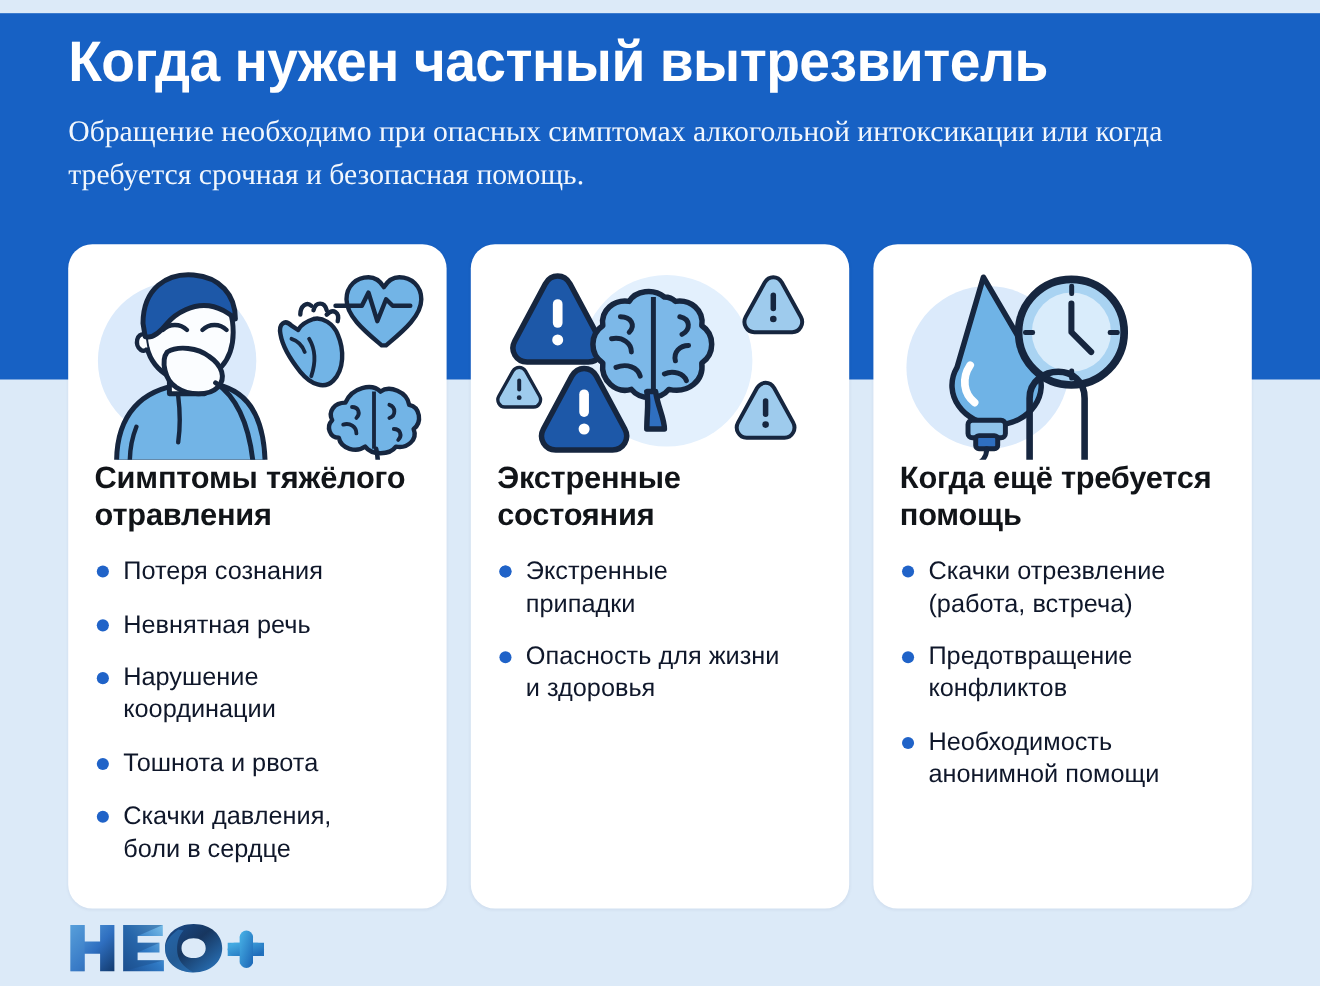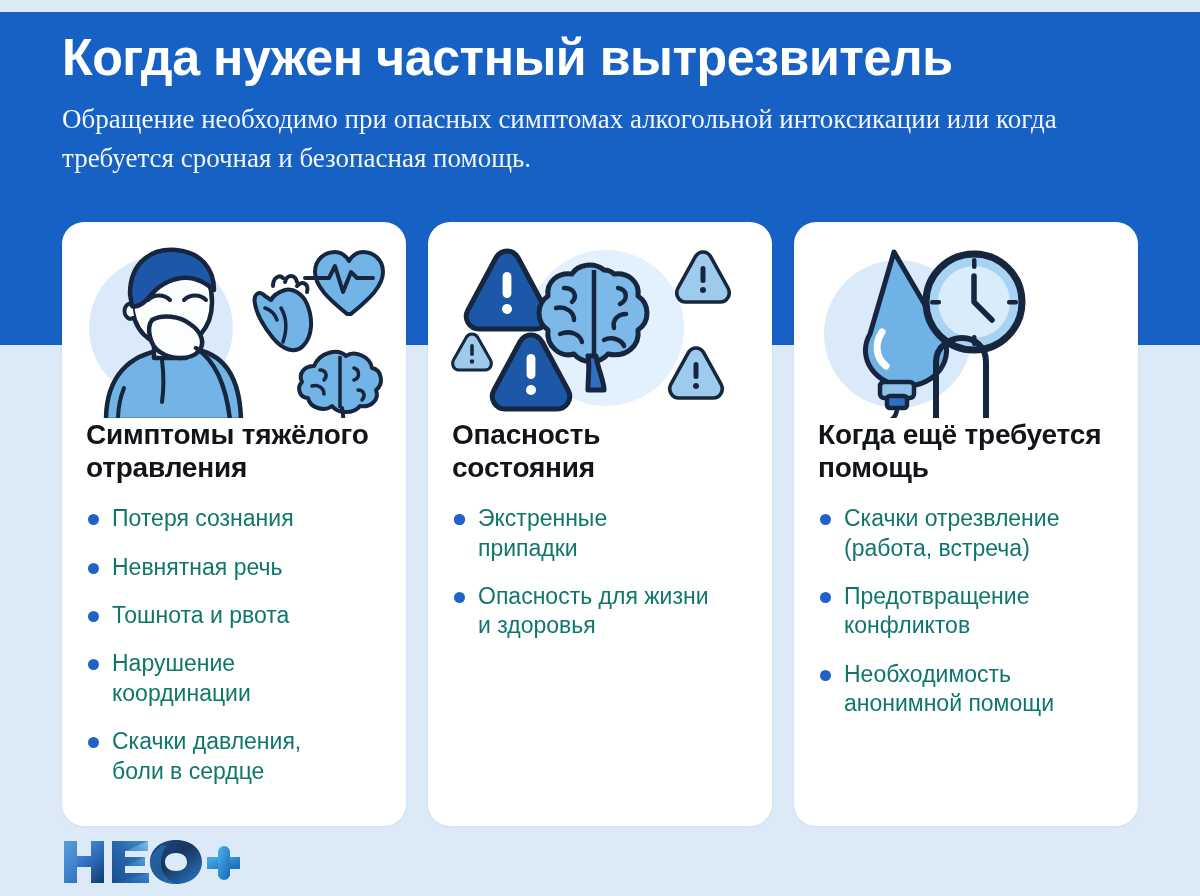--- a/index.html
+++ b/index.html
@@ -111,21 +111,21 @@
     list-style: none;
     margin: 0;
     padding: 0;
   }
   .bullets li {
     position: relative;
     padding-left: 26px;
     margin-bottom: 19px;
     font-size: 23px;
     line-height: 1.28;
-    color: #0f766e;
+    color: #0f172a;
     white-space: pre-line;
   }
   .bullets li:last-child { margin-bottom: 0; }
   .bullet-dot {
     position: absolute;
     left: 2px;
     top: 10px;
     width: 11px;
     height: 11px;
     border-radius: 50%;
@@ -205,23 +205,23 @@
           <path d="M62 54 C68 54 70 60 66 64" fill="none" stroke="#16263f" stroke-width="3.5" stroke-linecap="round"></path>
           <path d="M46 72 C48 82 48 86 46 90" fill="none" stroke="#16263f" stroke-width="4" stroke-linecap="round"></path>
         </g>
       </svg>
     </div>
     <div class="card-body">
       <h2 class="card-title">Симптомы тяжёлого отравления</h2>
       <ul class="bullets">
         <li><span class="bullet-dot"></span><span>Потеря сознания</span></li>
         <li><span class="bullet-dot"></span><span>Невнятная речь</span></li>
-        <li><span class="bullet-dot"></span><span>Тошнота и рвота</span></li>
         <li><span class="bullet-dot"></span><span>Нарушение
 координации</span></li>
+        <li><span class="bullet-dot"></span><span>Тошнота и рвота</span></li>
         <li><span class="bullet-dot"></span><span>Скачки давления,
 боли в сердце</span></li>
       </ul>
     </div>
   </div>
 
   <div class="card">
     <div class="illus illus-2">
       <svg width="330" height="188" viewBox="0 0 330 188" xmlns="http://www.w3.org/2000/svg">
 
@@ -265,21 +265,21 @@
           <path d="M22 70 C32 66 42 70 44 78" fill="none" stroke="#16263f" stroke-width="4.5" stroke-linecap="round"></path>
           <path d="M80 24 C90 26 90 36 82 40" fill="none" stroke="#16263f" stroke-width="4.5" stroke-linecap="round"></path>
           <path d="M88 50 C80 50 74 56 76 64" fill="none" stroke="#16263f" stroke-width="4.5" stroke-linecap="round"></path>
           <path d="M66 76 C74 72 84 76 86 82" fill="none" stroke="#16263f" stroke-width="4.5" stroke-linecap="round"></path>
 
           <path d="M58 92 C60 106 66 116 66 126 L50 126 C50 112 52 102 50 92 Z" fill="#2f6fc0" stroke="#16263f" stroke-width="5" stroke-linejoin="round"></path>
         </g>
       </svg>
     </div>
     <div class="card-body">
-      <h2 class="card-title">Опасность состояния</h2>
+      <h2 class="card-title">Экстренные состояния</h2>
       <ul class="bullets">
         <li><span class="bullet-dot"></span></li>
         <li><span class="bullet-dot"></span><span>Экстренные
 припадки</span></li>
         <li><span class="bullet-dot"></span><span>Опасность для жизни
 и здоровья</span></li>
       </ul>
     </div>
   </div>
 

